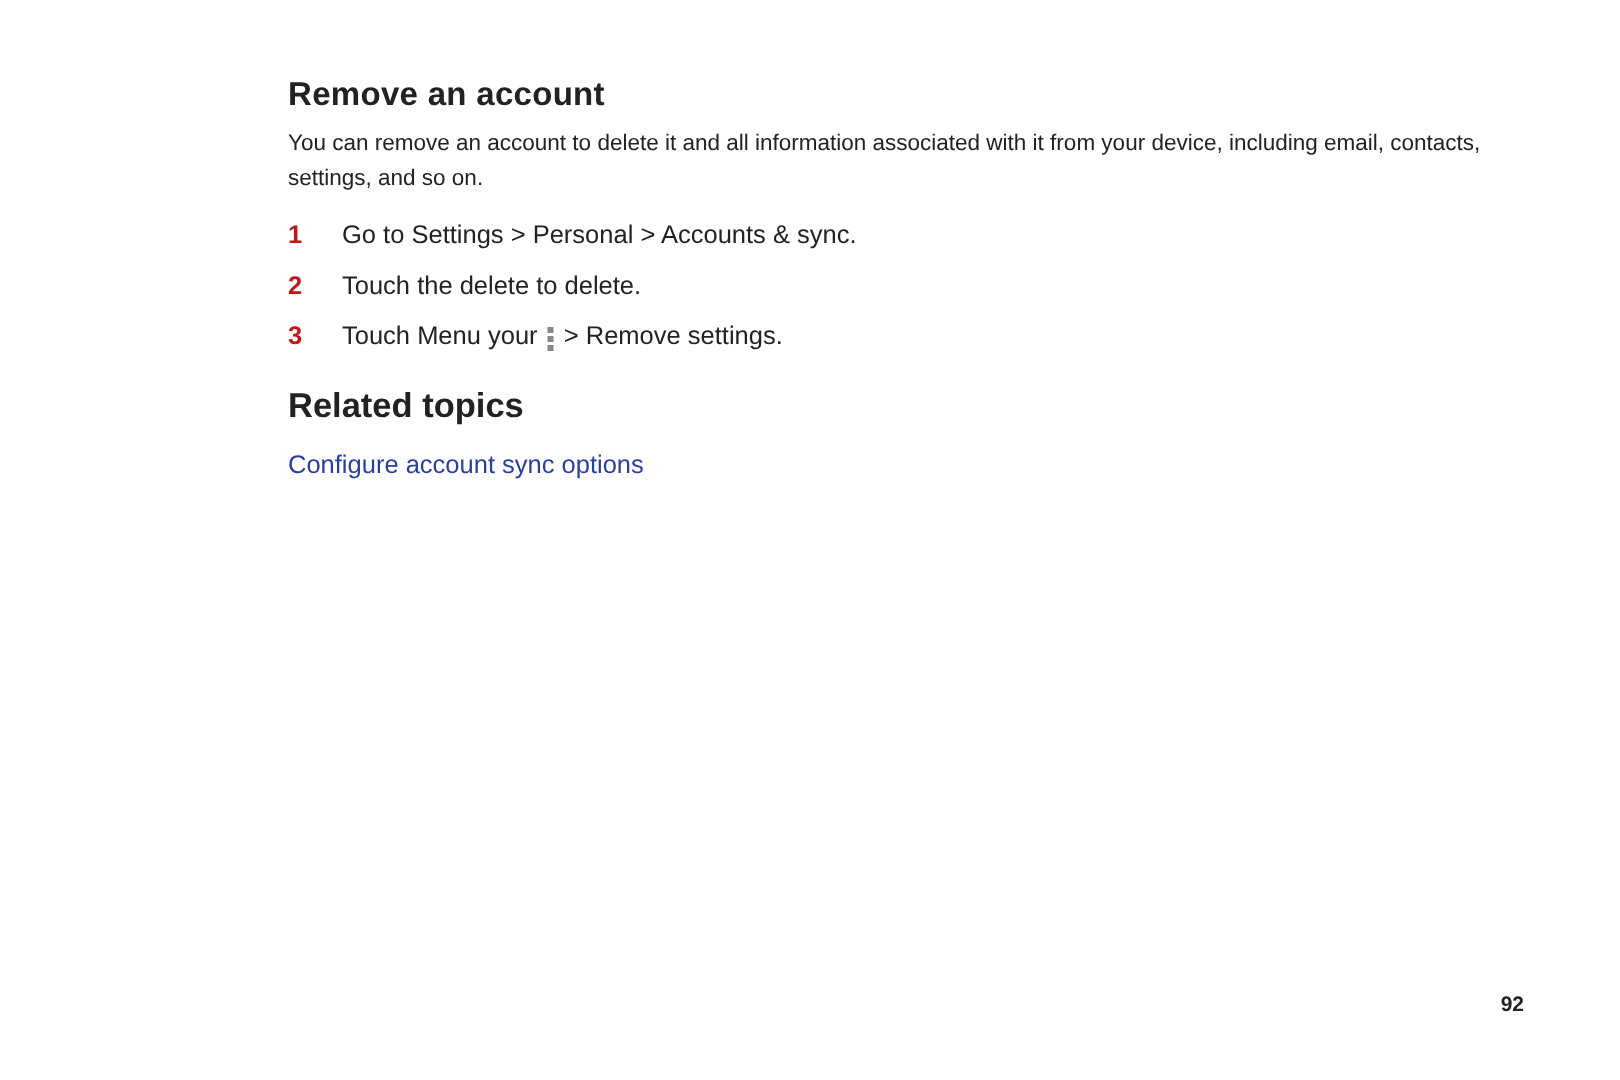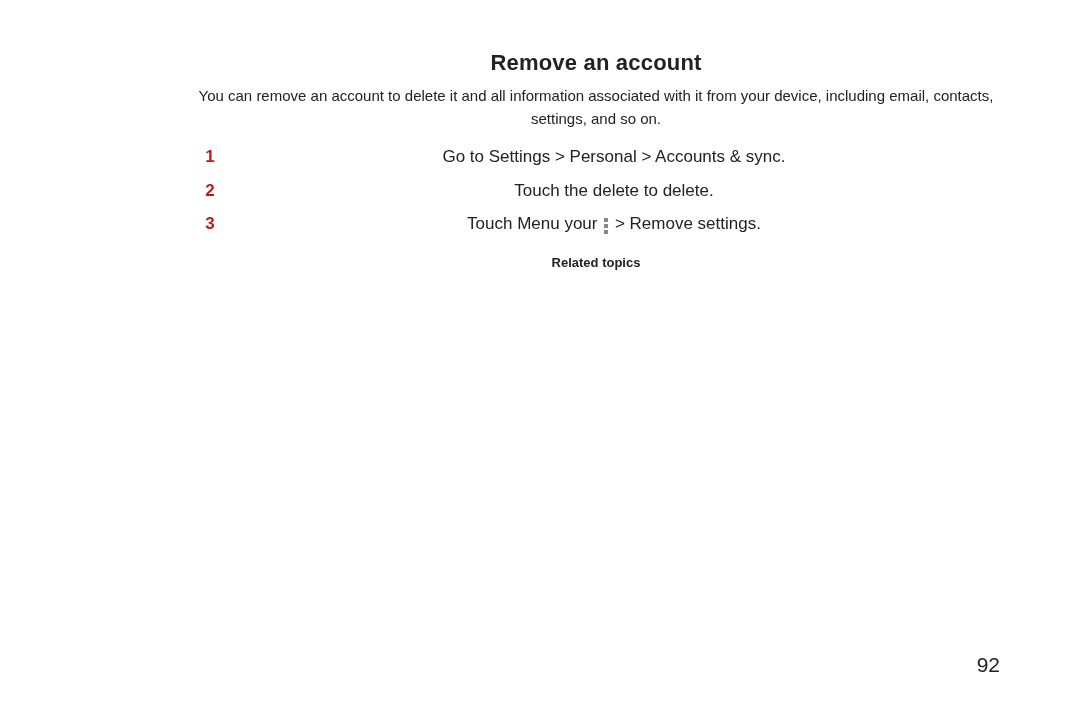--- a/index.html
+++ b/index.html
@@ -12,21 +12,20 @@
     color: #222;
     font-size: 17px;
     line-height: 1.5;
   }
   .page {
     position: relative;
     box-sizing: border-box;
     width: 1080px;
     height: 720px;
     padding: 46px 80px 33px 192px;
-    text-align: center;
   }
   h2.section-heading {
     font-size: 22px;
     font-weight: 700;
     margin: 0 0 6px 0;
     color: #222;
     letter-spacing: 0.2px;
   }
   p.body-text {
     margin: 0 0 14px 0;
@@ -50,21 +49,21 @@
     width: 36px;
     flex: 0 0 36px;
   }
   .step-body {
     flex: 1;
   }
   .step-body b {
     font-weight: 400;
   }
   h3.subheading {
-    font-size: 13px;
+    font-size: 23px;
     font-weight: 700;
     margin: 10px 0 10px 0;
     color: #222;
   }
   a.topic-link {
     display: block;
     color: #2a3f9d;
     text-decoration: none;
     margin: 0 0 6px 0;
     font-size: 17px;
@@ -79,24 +78,25 @@
   }
   .menu-icon span {
     display: block;
     width: 4px;
     height: 4px;
     background: #878787;
     margin: 2px 0;
   }
   .page-number {
     position: absolute;
-    right: 80px;
+    right: 64px;
     bottom: 40px;
-    font-size: 21px;
+    font-size: 14px;
     color: #222;
+    font-weight: bold;
   }
 </style>
 </head>
 <body>
 
 <div class="page">
 
   <h2 class="section-heading">Remove an account</h2>
 
   <p class="body-text">You can remove an account to delete it and all information associated with it from your device, including email, contacts, settings, and so on.</p>
@@ -117,16 +117,17 @@
     <li>
       <span class="step-num">3</span>
       <span class="step-body">
         <span>Touch Menu your </span><span class="menu-icon"><span></span><span></span><span></span></span><span> &gt; </span><b>Remove settings</b><span>.</span>
       </span>
     </li>
   </ol>
 
   <h3 class="subheading">Related topics</h3>
 
+  <a class="topic-link" href="#">Configure account sync options</a>
 
   <div class="page-number">92</div>
 
 </div>
 
 </body></html>

